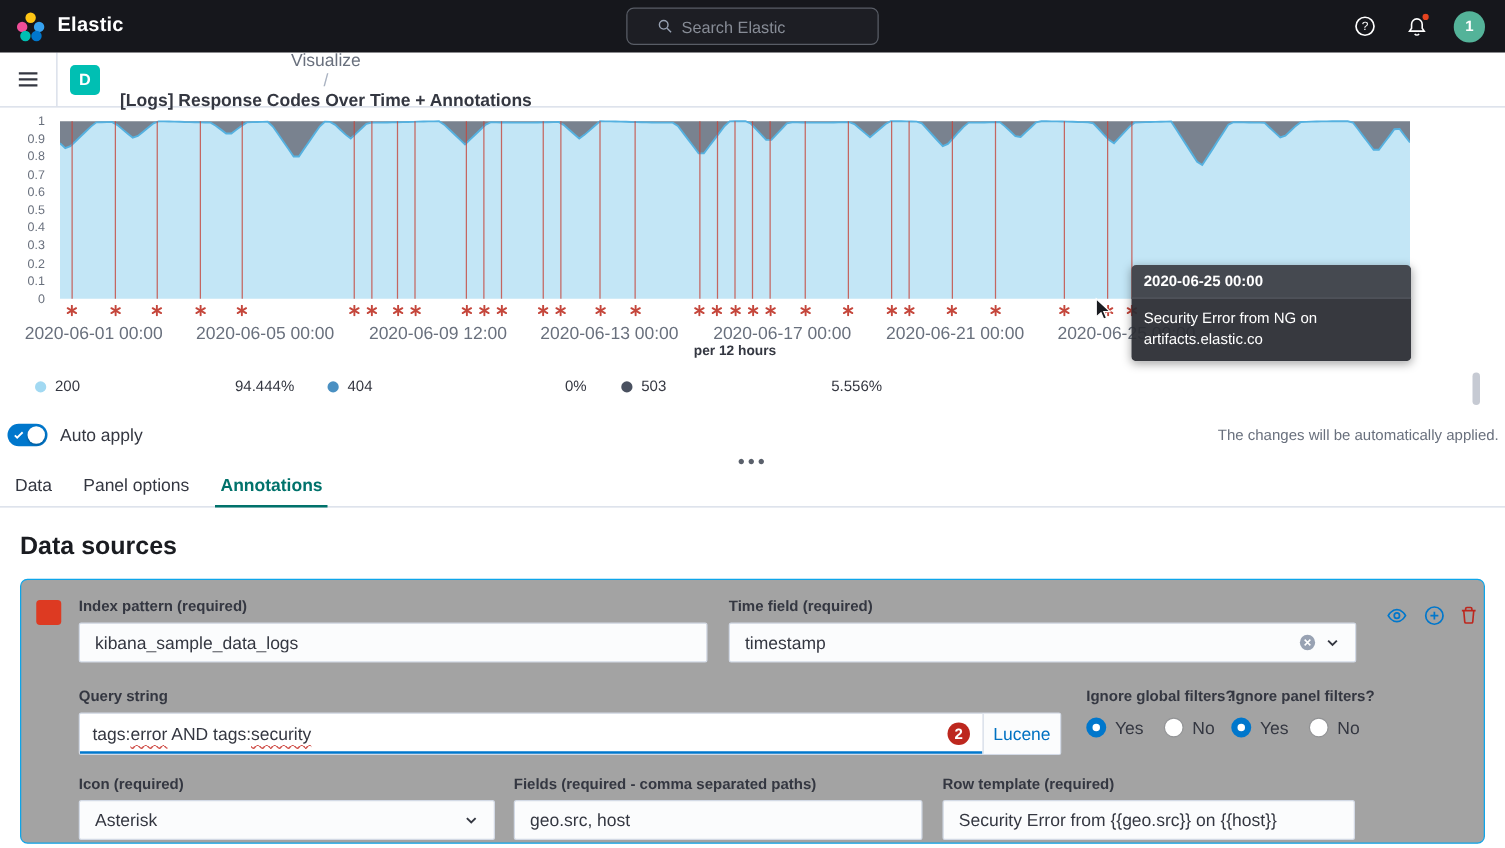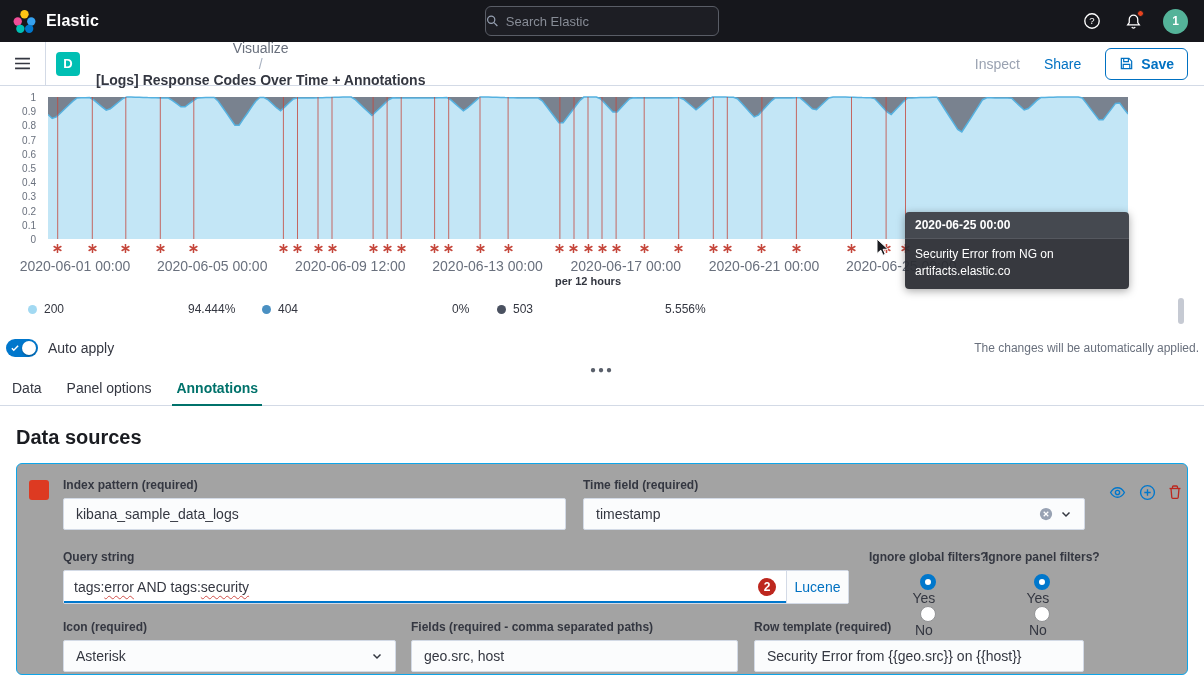--- a/index.html
+++ b/index.html
@@ -4,22 +4,22 @@
 <style>
   * { margin:0; padding:0; box-sizing:border-box; }
   body { font-family:"Liberation Sans", sans-serif; background:#fff; }
   button { font-family:inherit; background:none; border:none; cursor:pointer; }
   .page { position:relative; width:1204px; height:678px; overflow:hidden; background:#fff; }
 
   
   .topbar { height:42px; background:#16171c; display:flex; align-items:center; padding:0 16px 0 12px; position:relative; }
   .brand { display:flex; align-items:center; gap:9px; }
   .brand-name { color:#fff; font-size:16px; font-weight:600; letter-spacing:.2px; }
-  .global-search { position:absolute; left:50%; transform:translateX(-50%); width:234px; height:30px;
-     background:#1d1e24; border:1px solid #595d66; border-radius:6px; display:flex; align-items:center; padding:0 0; }
+  .global-search { position:absolute; left:50%; transform:translateX(-50%); width:202px; height:30px;
+     background:#1d1e24; border:1px solid #595d66; border-radius:6px; display:flex; align-items:center; padding:0 24px; }
   .global-search input { background:transparent; border:none; outline:none; color:#fff; font-size:13px; width:100%; margin-left:7px; }
   .global-search input::placeholder { color:#878c96; }
   .topbar-right { margin-left:auto; display:flex; align-items:center; gap:19px; }
   .icon-btn { position:relative; display:flex; align-items:center; justify-content:center; width:22px; height:22px; }
   .bell-dot { position:absolute; top:0; right:0; width:7px; height:7px; border-radius:50%; background:#e7431f; border:1px solid #16171c; }
   .avatar { width:25px; height:25px; border-radius:50%; background:#54b399; color:#fff; font-size:12px; font-weight:700;
      display:flex; align-items:center; justify-content:center; }
 
   
   .navbar { height:44px; border-bottom:1px solid #d3dae6; display:flex; align-items:center; }
@@ -89,21 +89,21 @@
   .control { display:flex; align-items:center; padding:0 12px; }
   .control .val { flex:1; }
   .caret, .clear-btn { display:flex; align-items:center; line-height:0; }
   .clear-btn { margin-right:7px; }
   .query-control { position:relative; display:flex; height:34px; border:1px solid #d3dae6; border-radius:2px; background:#fff; }
   .query-box { flex:1; display:flex; align-items:center; padding:0 10px; box-shadow:inset 0 -2px 0 #0077cc; font-size:14px; color:#343741; }
   .misspell { text-decoration:underline; text-decoration-style:wavy; text-decoration-color:#d0504a; text-decoration-thickness:1px; text-underline-offset:3px; }
   .err-badge { margin-left:auto; min-width:18px; height:18px; border-radius:9px; background:#bd271e; color:#fff; font-size:12px; font-weight:700;
      display:flex; align-items:center; justify-content:center; padding:0 5px; }
   .append { width:62px; border-left:1px solid #d3dae6; display:flex; align-items:center; justify-content:center; color:#0071c2; font-size:14px; background:#fbfcfd; }
-  .radio-row { display:flex; align-items:center; margin-top:10px;flex-direction:column; }
+  .radio-row { display:flex; align-items:center; margin-top:10px; }
   .radio { width:16px; height:16px; border-radius:50%; background:#fff; border:1px solid #939496; display:inline-block; flex:none; }
   .radio.checked { border:5px solid #0077cc; }
   .rlabel { font-size:14px; color:#343741; margin:0 16px 0 7px; }
   .panel-action { position:absolute; top:18px; width:20px; height:20px; display:flex; align-items:center; justify-content:center; }
 </style>
 </head>
 <body>
 
 <div class="page">
 
@@ -148,32 +148,20 @@
       <svg width="17" height="17" viewBox="0 0 16 16" stroke="#343741" stroke-width="1.6">
         <path d="M1 3.5h14M1 8h14M1 12.5h14"></path>
       </svg>
     </button>
     <span class="app-badge">D</span>
     <nav class="breadcrumb">
       <a class="crumb-parent">Visualize</a>
       <span class="crumb-sep">/</span>
       <span class="crumb-title">[Logs] Response Codes Over Time + Annotations</span>
     </nav>
-    <div class="navbar-right">
-      <button class="nav-link disabled">Inspect</button>
-      <button class="nav-link share">Share</button>
-      <button class="save-btn">
-        <svg width="15" height="15" viewBox="0 0 16 16" fill="none" stroke="#0071c2" stroke-width="1.3">
-          <path d="M2.5 2.5h8l3 3v8h-11z"></path>
-            <path d="M5 2.5v3.5h5V2.5"></path>
-            <path d="M4.5 13.5V9h7v4.5"></path>
-        </svg>
-        <span>Save</span>
-      </button>
-    </div>
   </div>
 
   <section class="chart-area">
     <div class="y-ticks" id="y-ticks">
         <span class="ytick" style="top: -2px;">1</span>
         <span class="ytick" style="top: 12.2px;">0.9</span>
         <span class="ytick" style="top: 26.4px;">0.8</span>
         <span class="ytick" style="top: 40.6px;">0.7</span>
         <span class="ytick" style="top: 54.8px;">0.6</span>
         <span class="ytick" style="top: 69px;">0.5</span>

